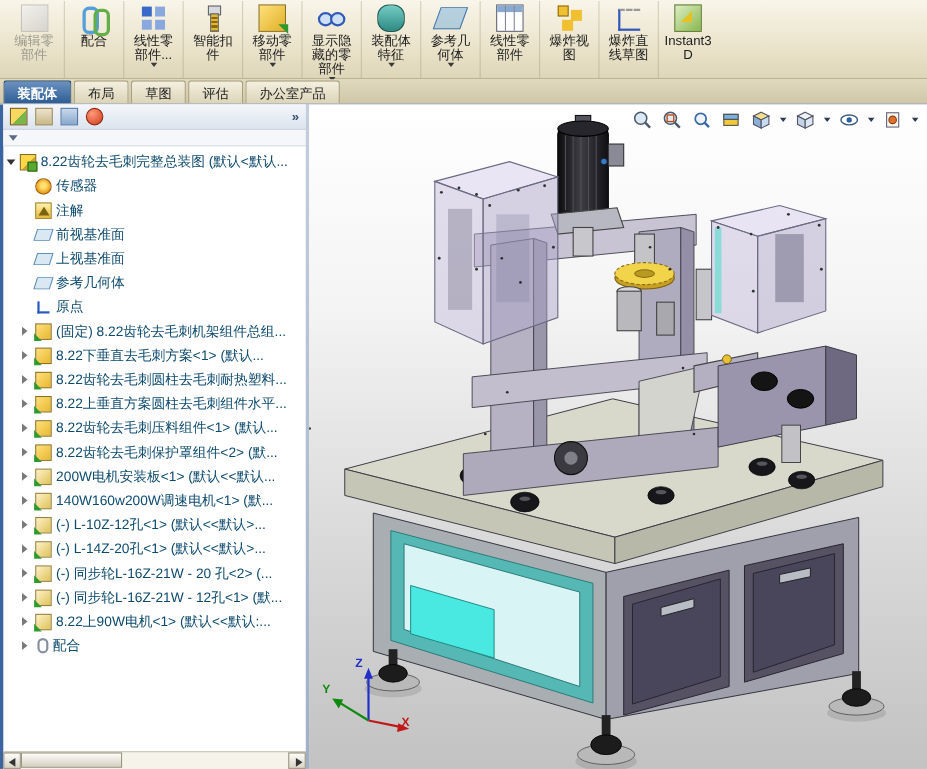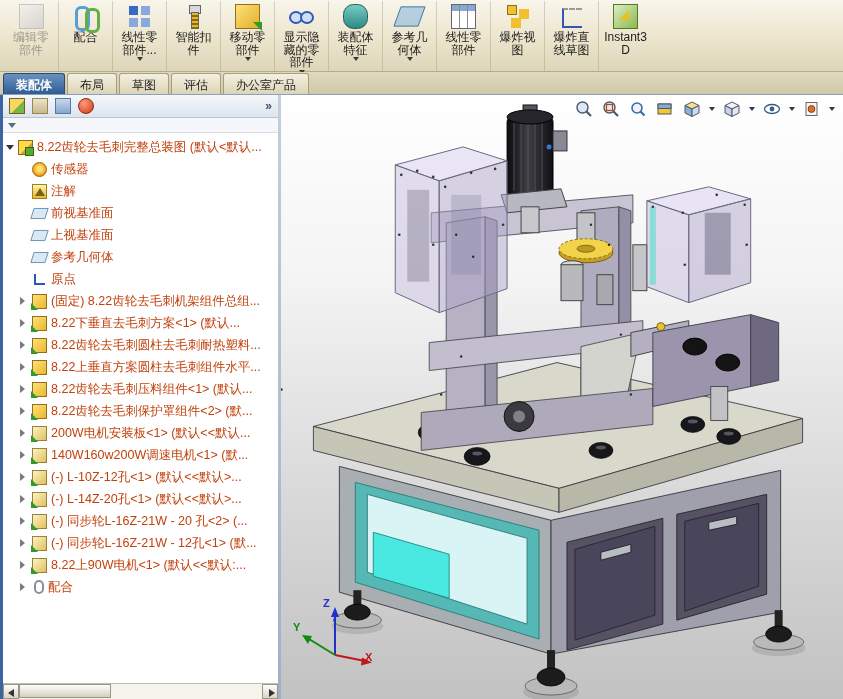--- a/index.html
+++ b/index.html
@@ -67,21 +67,21 @@
   .filter-row { height:15px; flex:none; background:#f5f7fa; border-bottom:1px solid #dadfe6; display:flex; align-items:center; padding-left:5px; }
   .filter-caret { width:0; height:0; border-top:5px solid #5a6a80; border-left:4px solid transparent; border-right:4px solid transparent; cursor:pointer; }
 
   .tree { flex:1; overflow:hidden; padding:3px 0 0 3px; }
   .trow { height:22px; display:flex; align-items:center; white-space:nowrap; cursor:pointer; overflow:hidden; }
   .trow.lvl1 { margin-left:14px; }
   .texp { width:11px; flex:none; display:flex; align-items:center; }
   .texp.expanded::after { content:""; width:0; height:0; border-top:5px solid #333; border-left:4px solid transparent; border-right:4px solid transparent; }
   .texp.collapsed::after { content:""; width:0; height:0; border-left:5px solid #7a7a7a; border-top:4px solid transparent; border-bottom:4px solid transparent; }
   .ticon { width:15px; height:15px; margin:0 4px 0 1px; flex:none; position:relative; }
-  .tlabel { font-size:12.5px; color:#c2410c; }
+  .tlabel { font-size:12.5px; color:#0c4a6e; }
 
   .assembly-root-icon{background:linear-gradient(135deg,#ffd94a 55%,#caa32a 55%);border:1px solid #8a6d1a;}
   .assembly-root-icon::after{content:"";position:absolute;right:-2px;bottom:-2px;width:7px;height:7px;background:#58a832;border:1px solid #2e6a14;}
   .sensors-icon{background:radial-gradient(circle at 50% 45%,#ffe070 25%,#e8930f 75%);border-radius:50%;border:1px solid #a06008;}
   .annotations-icon{background:linear-gradient(#fff2b0,#e8b830);border:1px solid #a08018;}
   .annotations-icon::before{content:"";position:absolute;left:2px;top:3px;width:0;height:0;border-bottom:8px solid #7a6210;border-left:5px solid transparent;border-right:5px solid transparent;}
   .plane-icon{background:rgba(150,190,220,.35);border:1px solid #6090b8;transform:skewX(-18deg) scaleY(.72);}
   .origin-icon{width:11px;height:11px;margin:2px 6px 2px 3px;border-left:2px solid #2858c0;border-bottom:2px solid #2858c0;}
   .component-icon{background:linear-gradient(135deg,#ffe07a,#e8b830);border:1px solid #907018;}
   .component-icon::after{content:"";position:absolute;left:-2px;bottom:-2px;border-bottom:7px solid #2e9a2e;border-right:7px solid transparent;}

